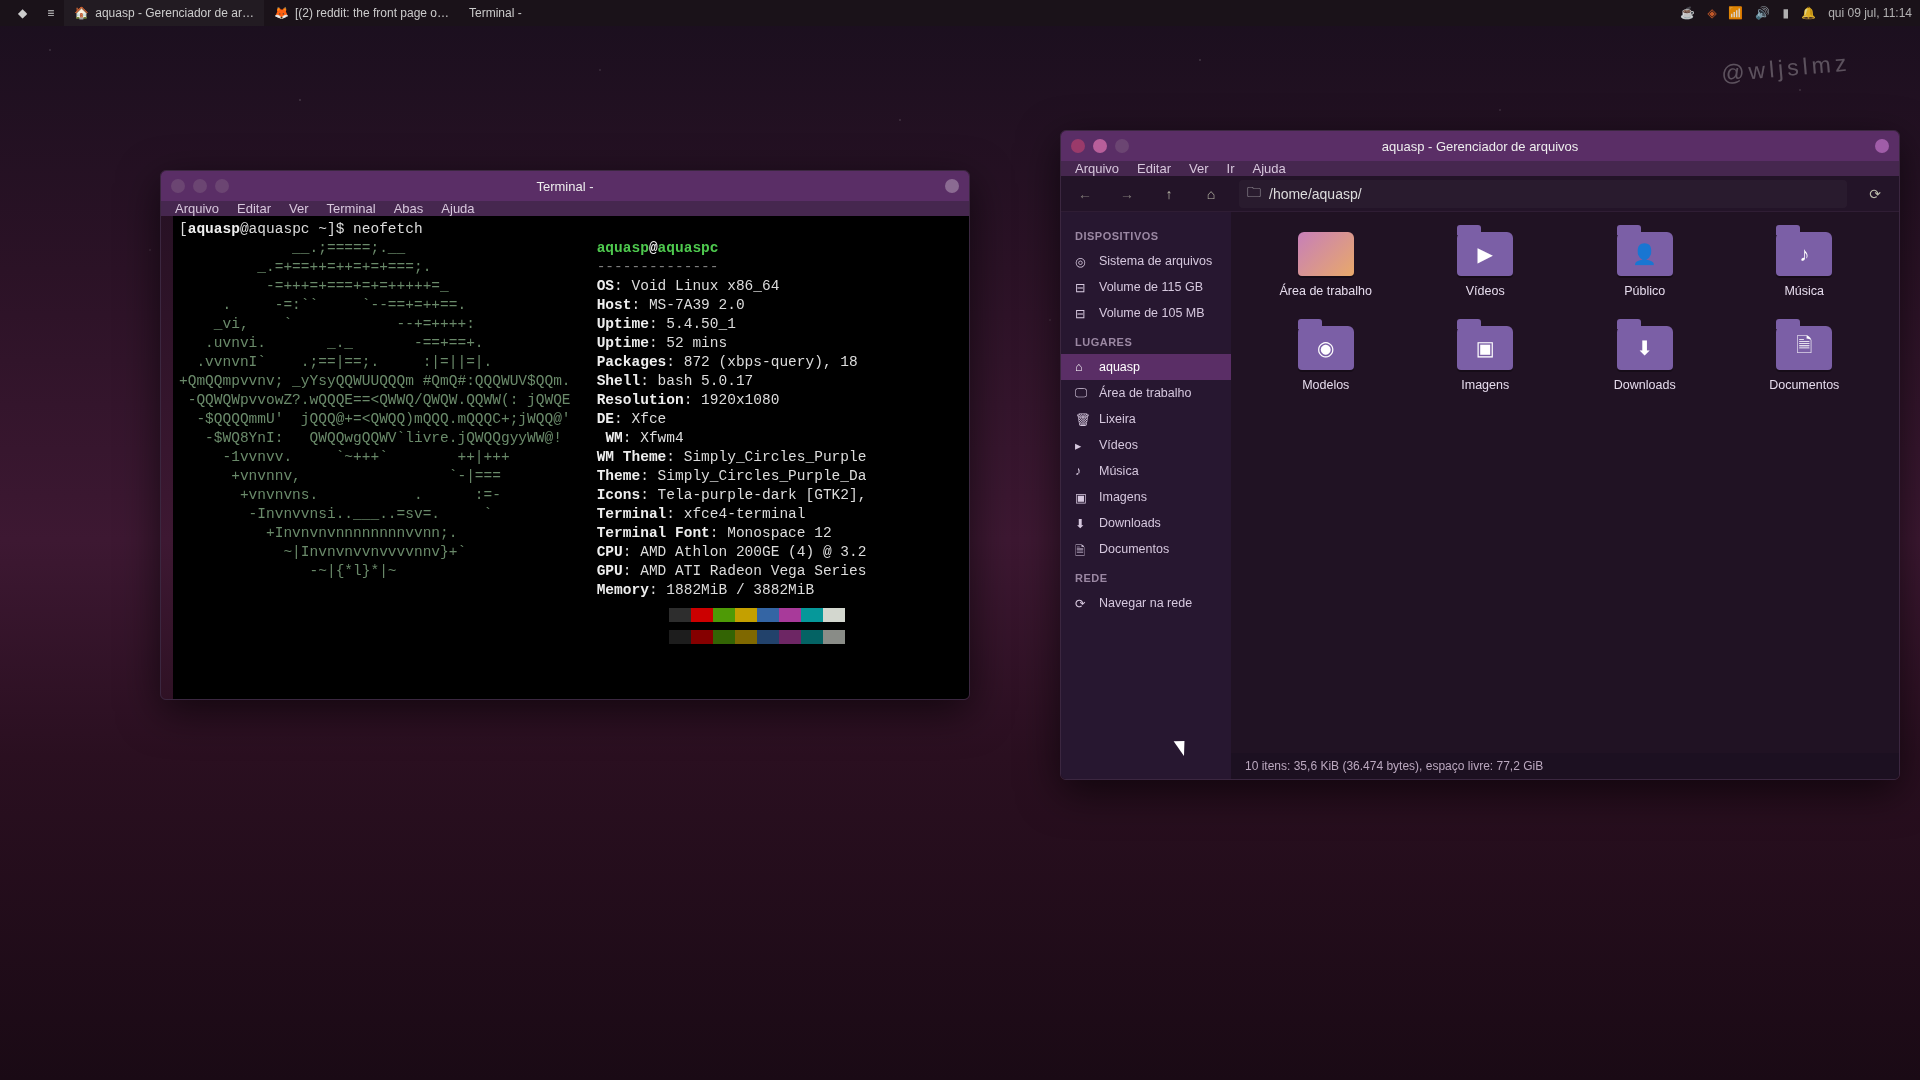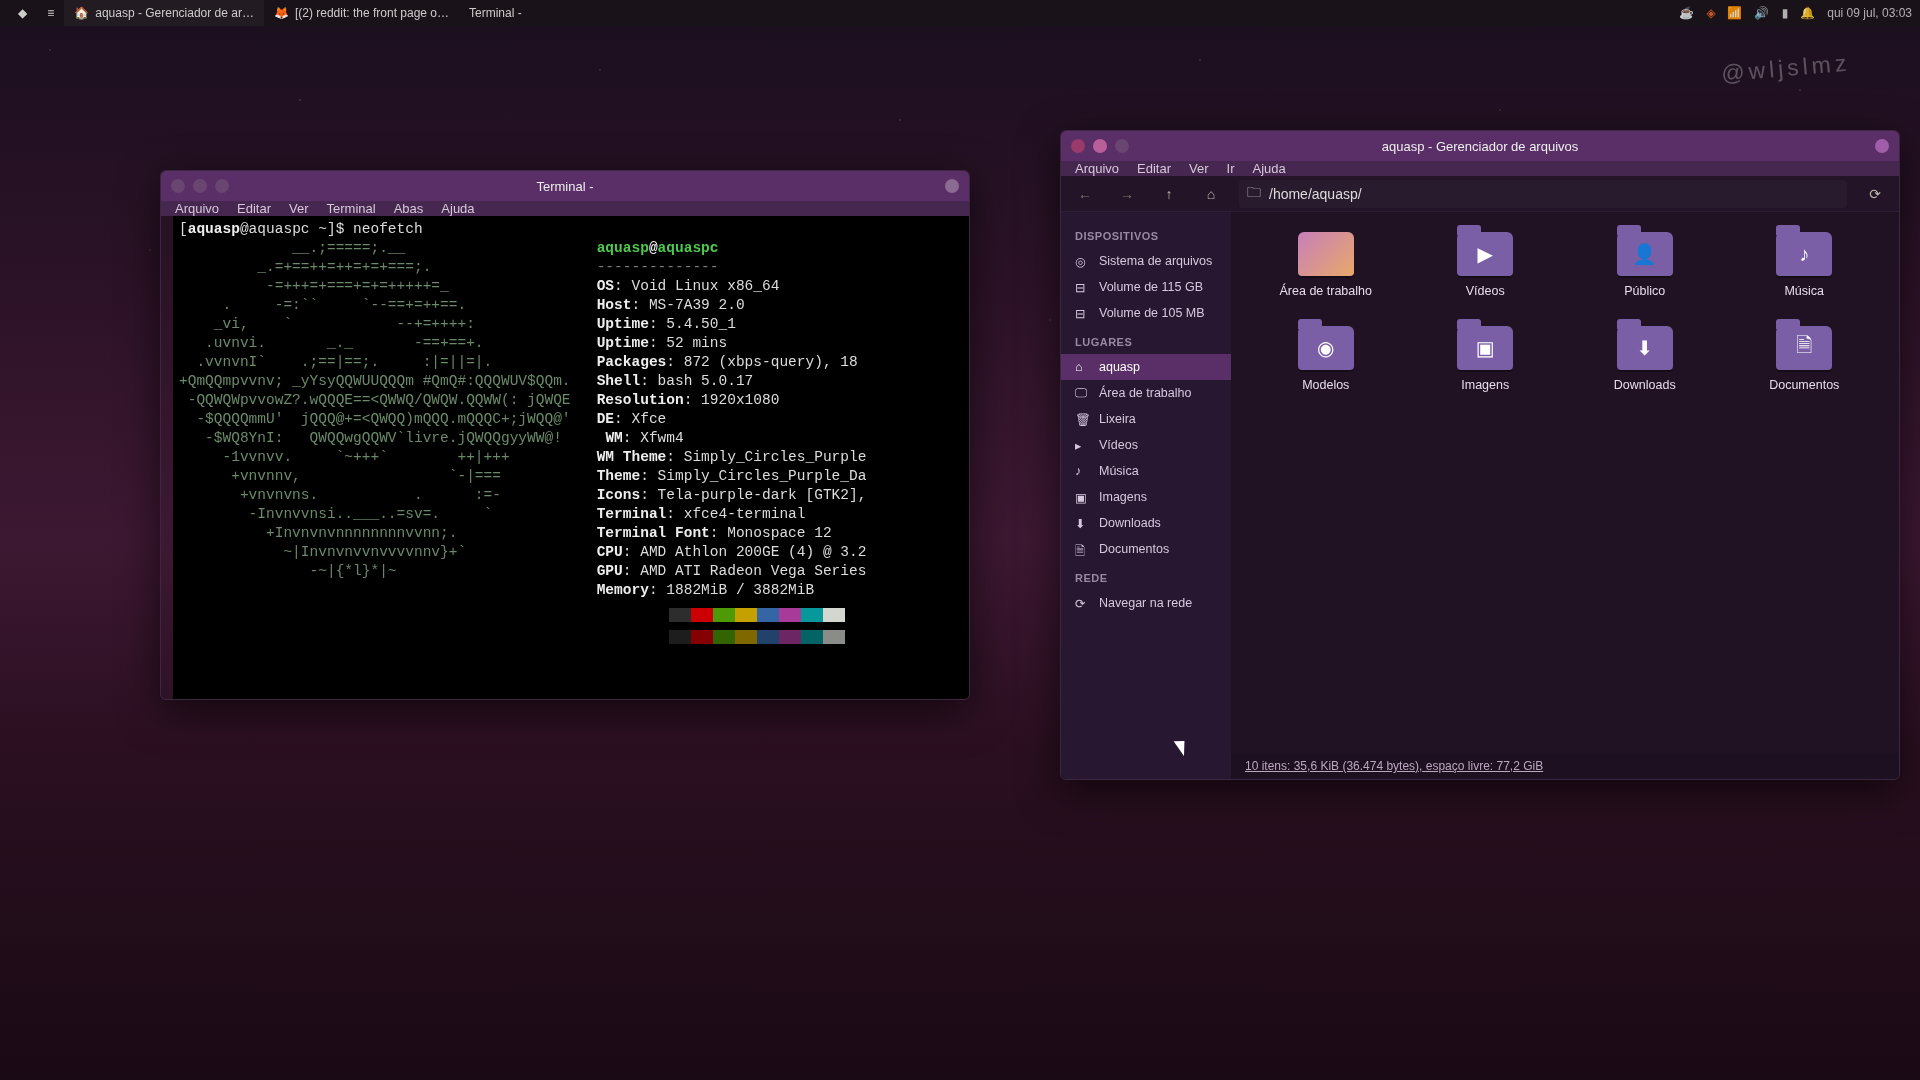--- a/index.html
+++ b/index.html
@@ -131,21 +131,21 @@
 .folder { display:flex; flex-direction:column; align-items:center; gap:8px; text-align:center; cursor:pointer; font-size:12.5px; color:#e6dced;}
 .folder .foldericon { width:56px; height:44px; background:#7b5fa6; border-radius:6px 6px 4px 4px; position:relative; box-shadow: 0 2px 0 rgba(0,0,0,.3);}
 .folder .foldericon::before { content:''; position:absolute; top:-7px; left:0; width:24px; height:10px; background:#7b5fa6; border-radius:3px 3px 0 0;}
 .folder .glyph { position:absolute; inset:0; display:flex; align-items:center; justify-content:center; color:#fff; font-size:20px;}
 .folder.desktop .foldericon{ background: linear-gradient(135deg,#c77fb9,#e8a96a);}
 .folder.desktop .foldericon::before{ display:none;}
 .folder.pdf .foldericon{ background:#fff;}
 .folder.pdf .foldericon::before{ display:none;}
 .folder.pdf .glyph{ color:#333; font-size:9px; flex-direction:column; line-height:1;}
 
-.fm-status { height:26px; display:flex; align-items:center; padding:0 14px; background:#1c1021; color:#bba8bf; font-size:12px;text-decoration:underline;}
+.fm-status { height:26px; display:flex; align-items:center; padding:0 14px; background:#1c1021; color:#bba8bf; font-size:12px;}
 
 .cursor { position:absolute; left: 1178px; top: 737px; width:0;height:0;
   border-left:9px solid #fff; border-top:6px solid transparent; border-bottom:12px solid transparent;
   transform: rotate(-35deg);}
 .ico { display:inline-block; }
 </style>
 </head>
 <body>
 
 <div class="stars"></div>
@@ -170,21 +170,21 @@
       <span>Terminal -</span>
     </div>
   <div class="spacer"></div>
   <div class="tray">
     <span>☕</span>
     <span style="color:#e0652b">◈</span>
     <span>📶</span>
     <span>🔊</span>
     <span>▮</span>
     <span>🔔</span>
-    <span>qui 09 jul, 03:03</span>
+    <span>qui 09 jul, 11:14</span>
   </div>
 </div>
 
 <div id="terminal-window" class="window">
   <div class="titlebar">
     <div class="traffic">
       <span></span>
       <span></span>
       <span></span>
     </div>

